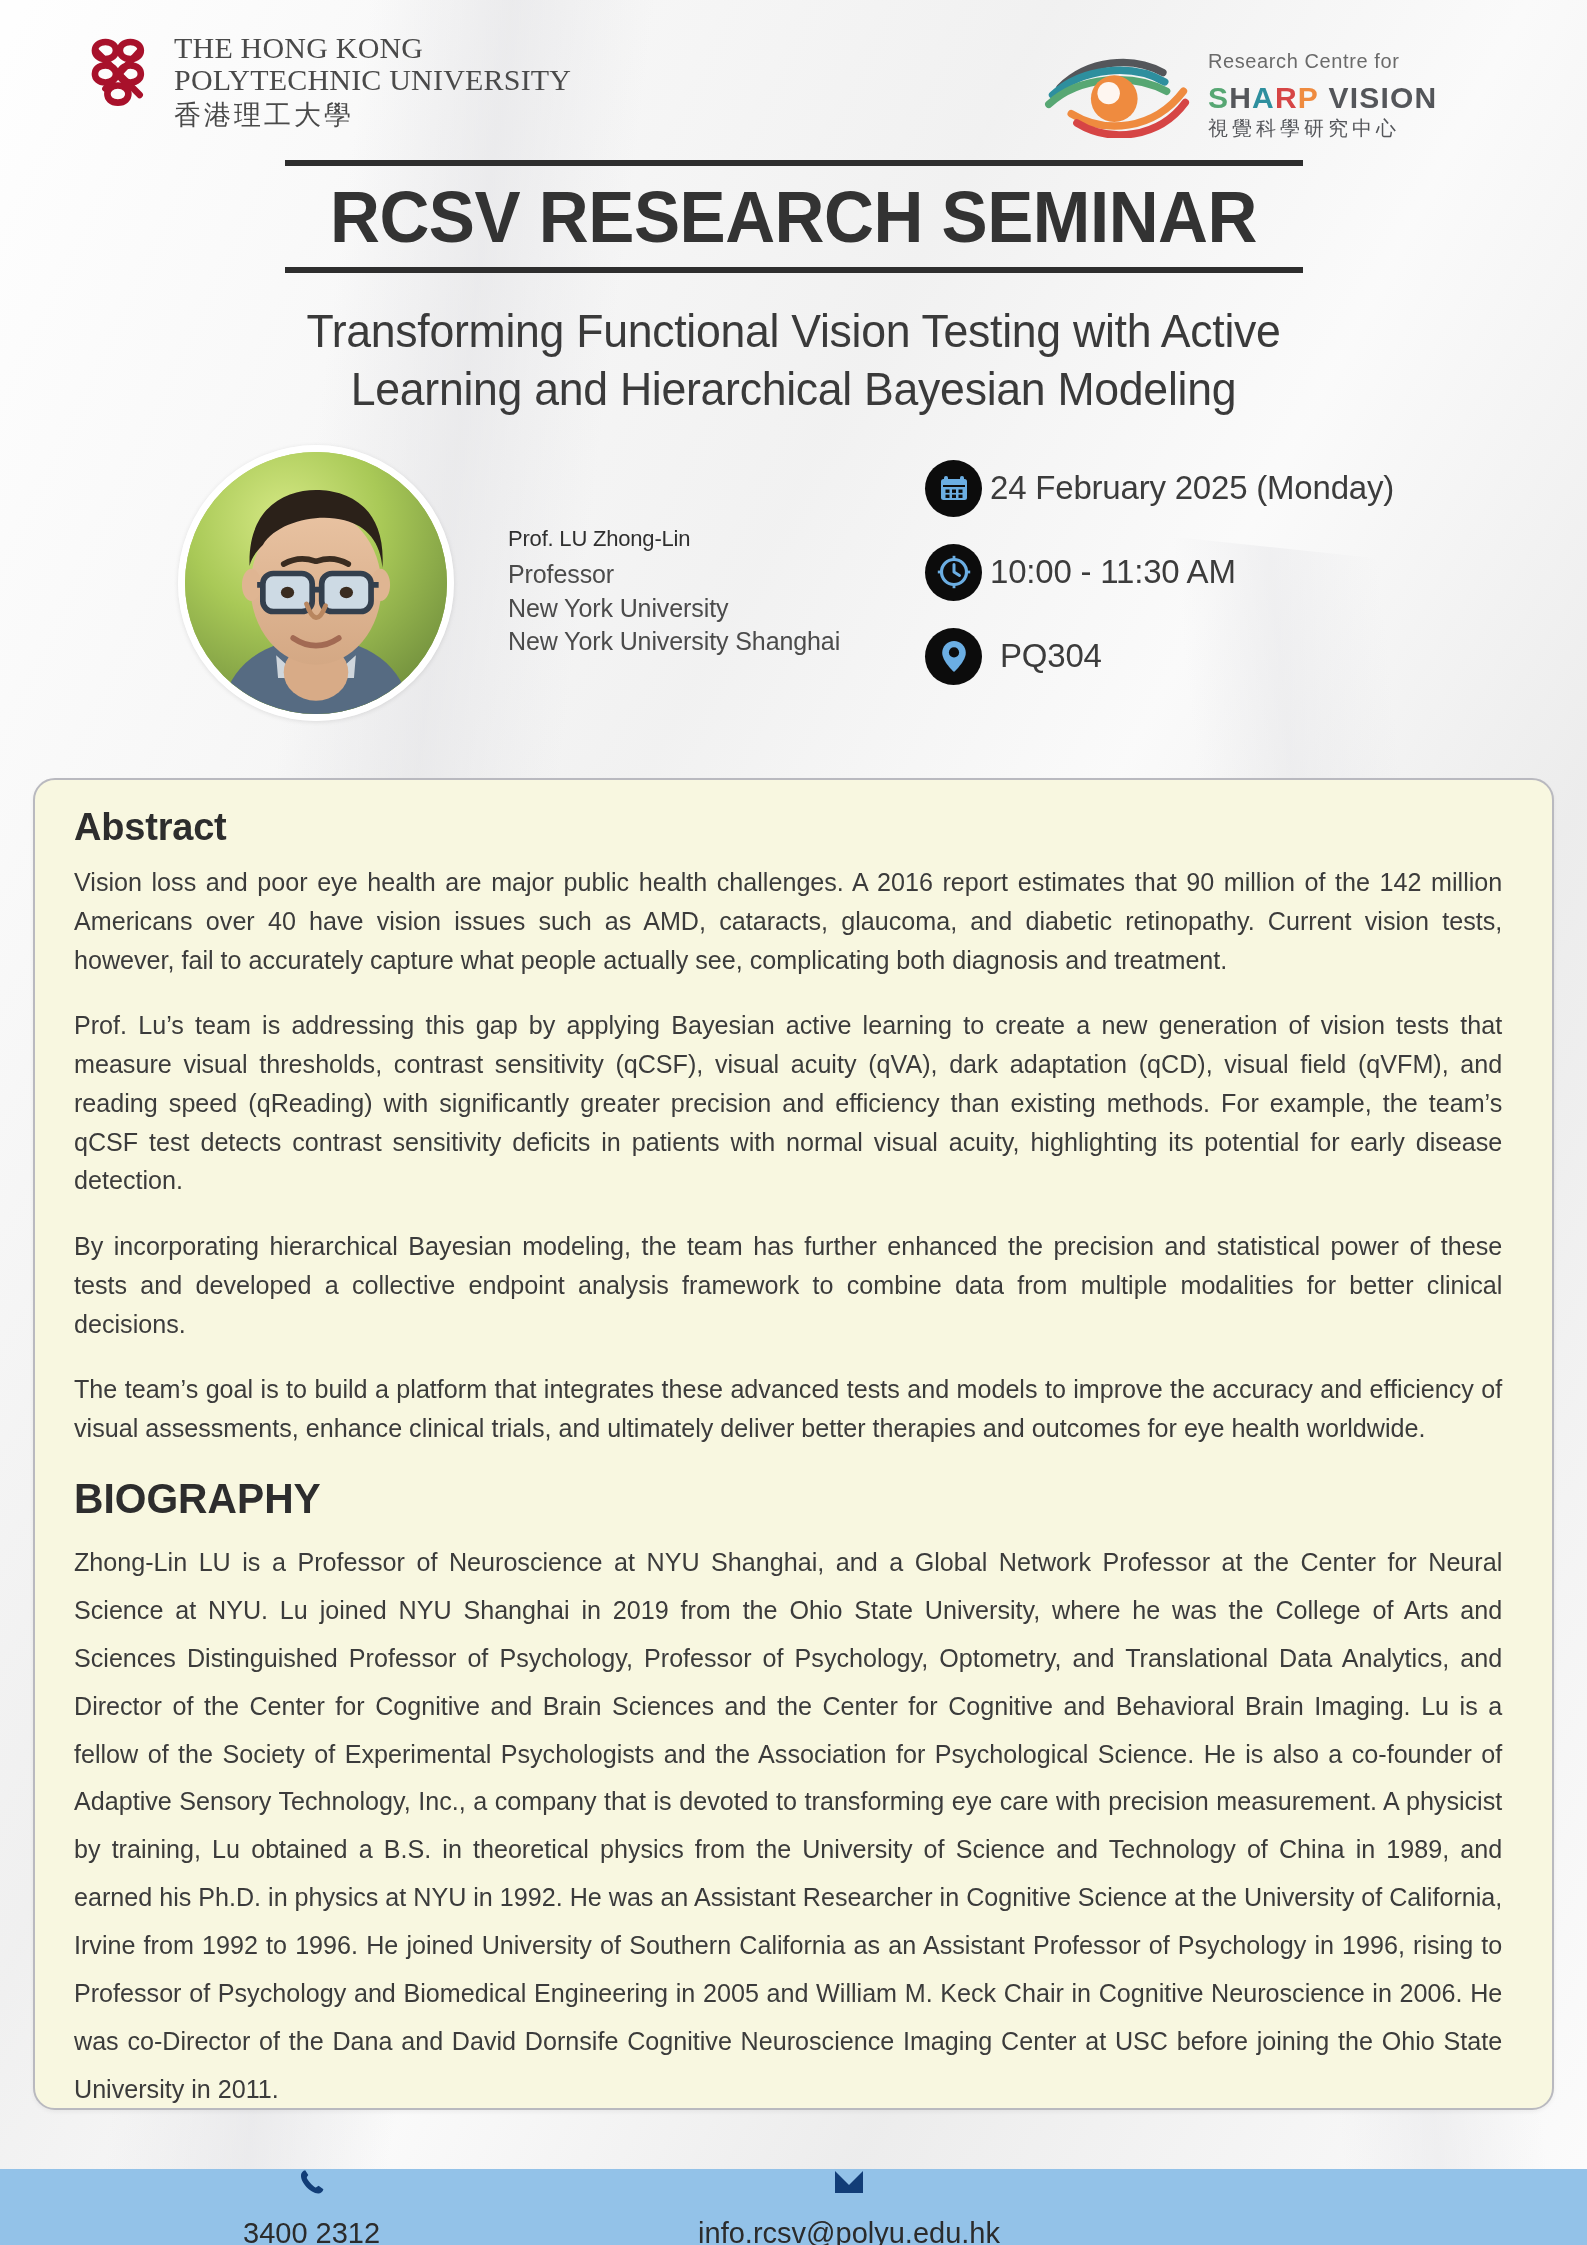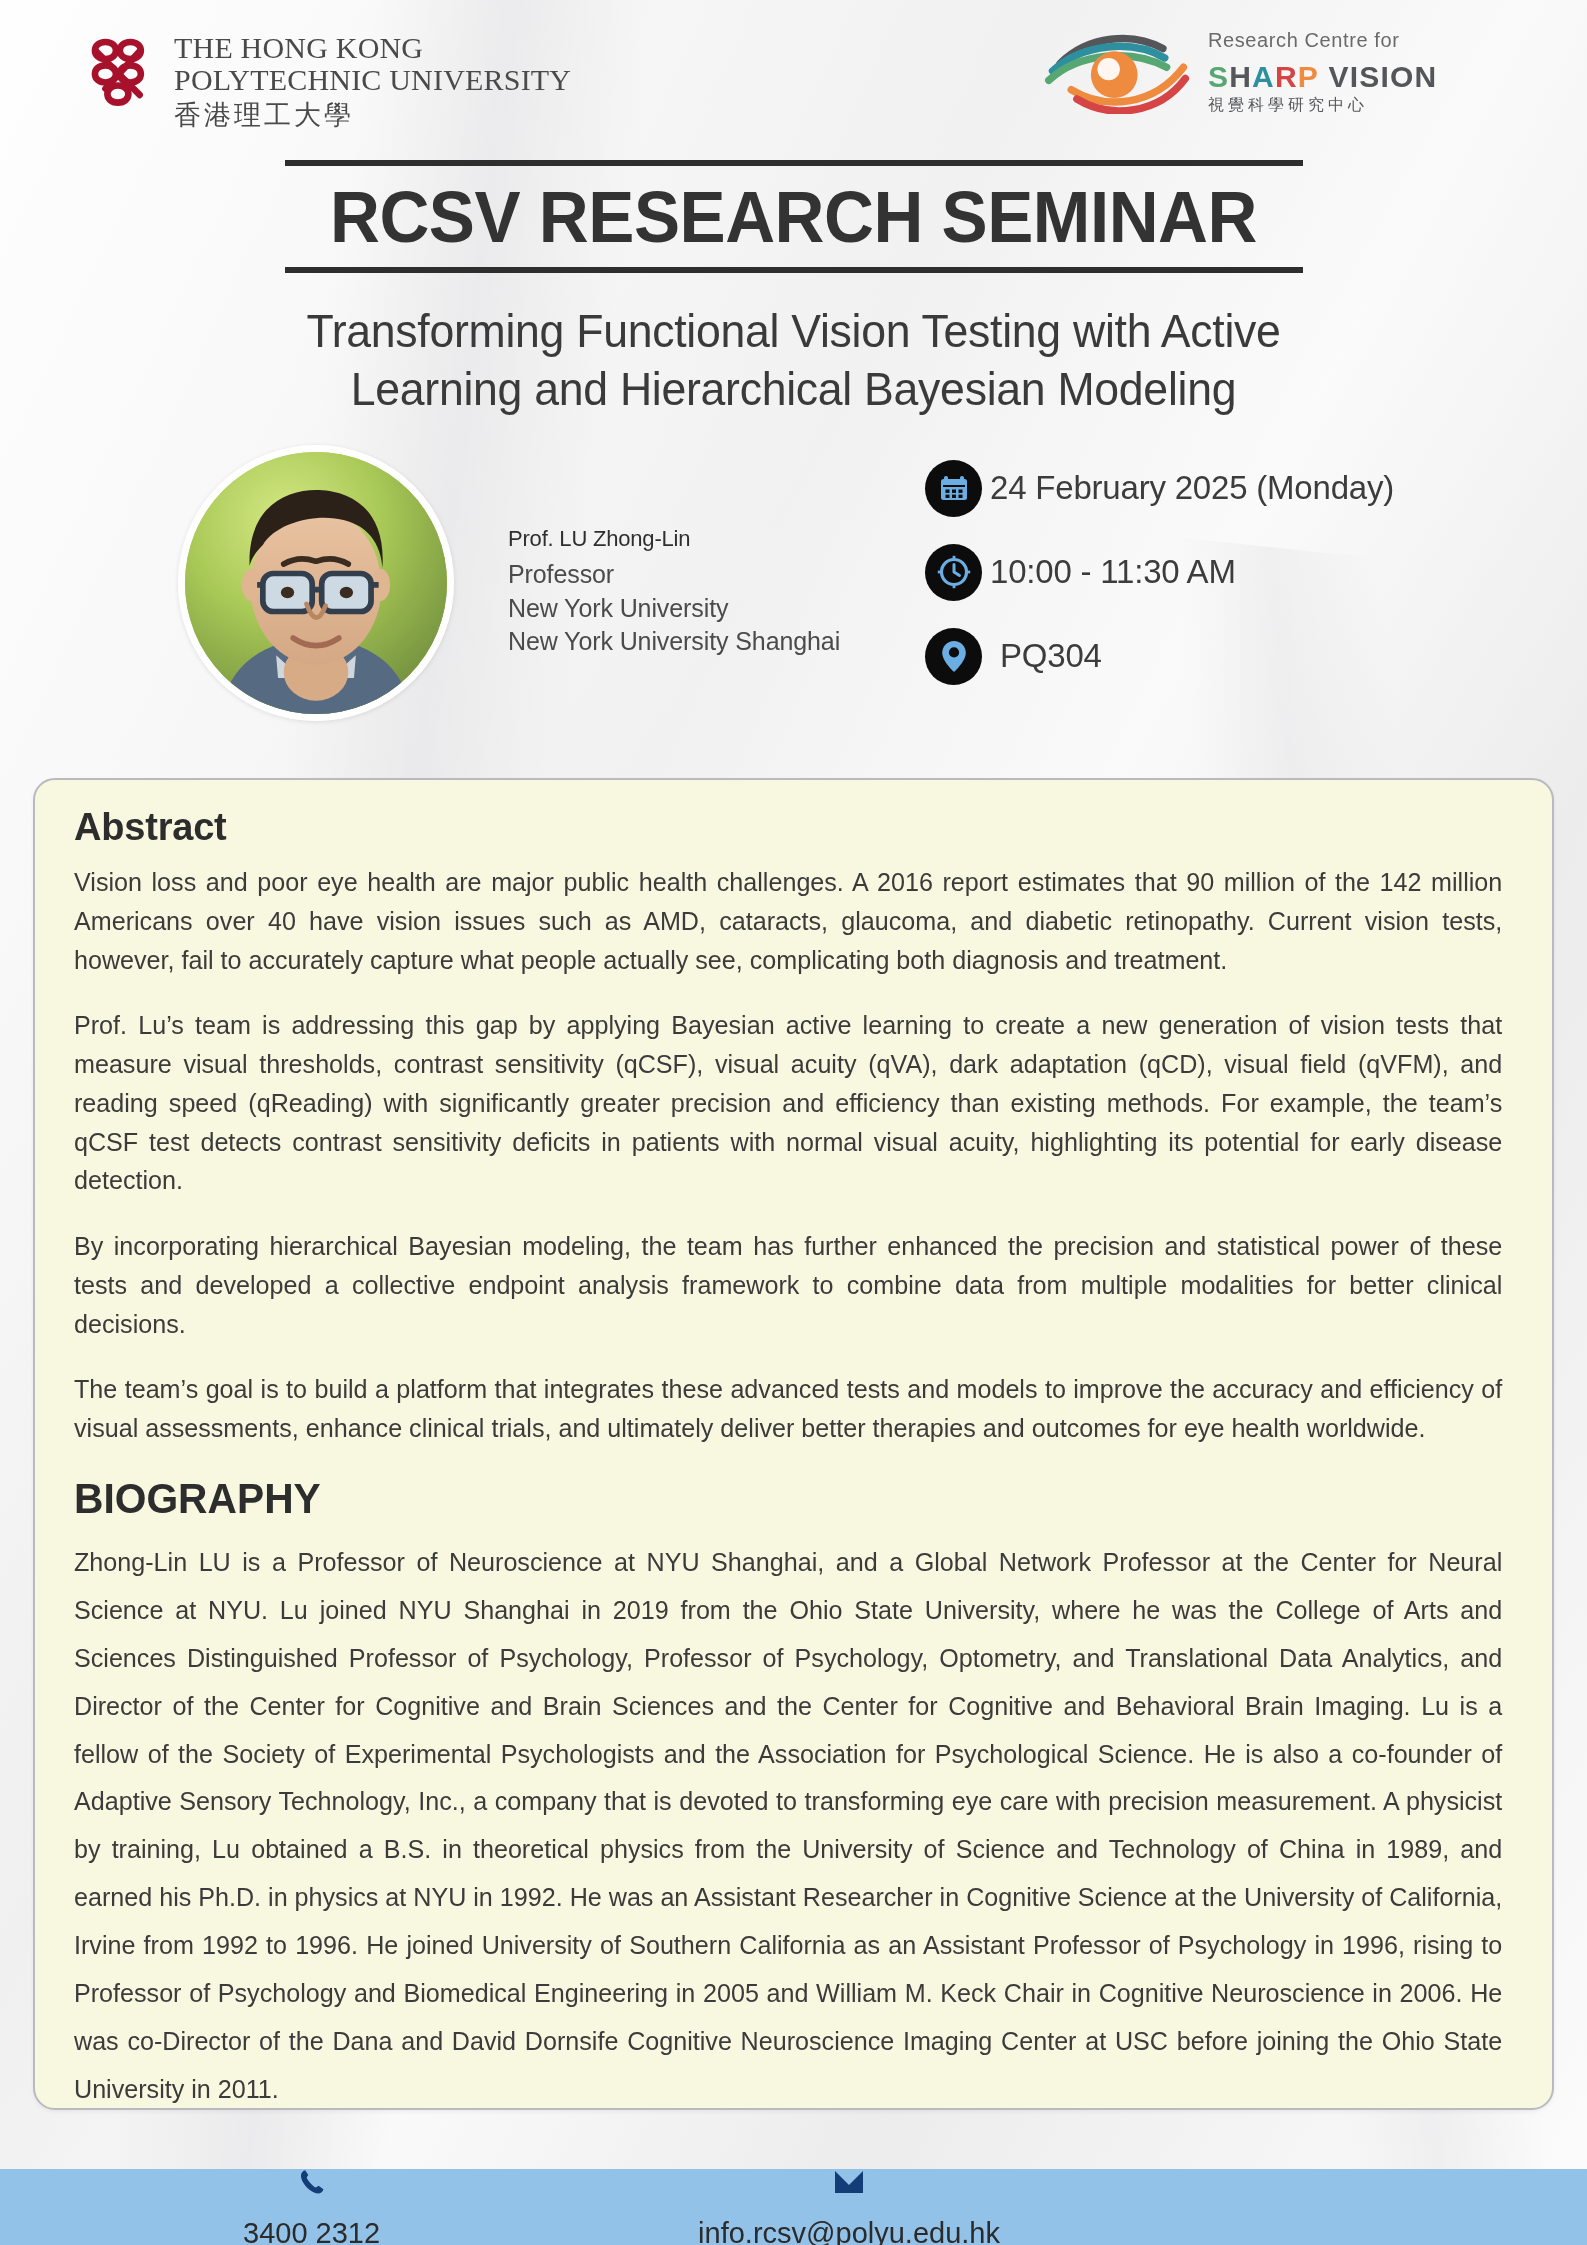--- a/index.html
+++ b/index.html
@@ -76,21 +76,21 @@
     font-size: 27px;
     color: #4a4a4a;
     letter-spacing: 3px;
     line-height: 1.3;
     margin-top: 2px;
   }
 
   .rcsv-logo {
     position: absolute;
     left: 1042px;
-    top: 28px;
+    top: 50px;
     display: flex;
     align-items: center;
     gap: 14px;
   }
   .eye-mark { width: 152px; height: 86px; flex: none; }
   .rcsv-text { line-height: 1.12; }
   .rcsv-line1 {
     font-size: 20px;
     color: #6a6a6a;
     letter-spacing: 0.6px;
@@ -101,21 +101,21 @@
     letter-spacing: 1.2px;
     margin-top: 9px;
   }
   .rcsv-line2 .l-s { color: #57a773; }
   .rcsv-line2 .l-h { color: #54565a; }
   .rcsv-line2 .l-a { color: #2e8f9e; }
   .rcsv-line2 .l-r { color: #d64545; }
   .rcsv-line2 .l-p { color: #ef8b3f; }
   .rcsv-line2 .l-v { color: #54565a; }
   .rcsv-line3 {
-    font-size: 16px;
+    font-size: 20px;
     color: #54565a;
     letter-spacing: 4px;
     margin-top: 2px;
   }
 
   
   .title-block {
     position: absolute;
     top: 160px;
     left: 0; right: 0;

